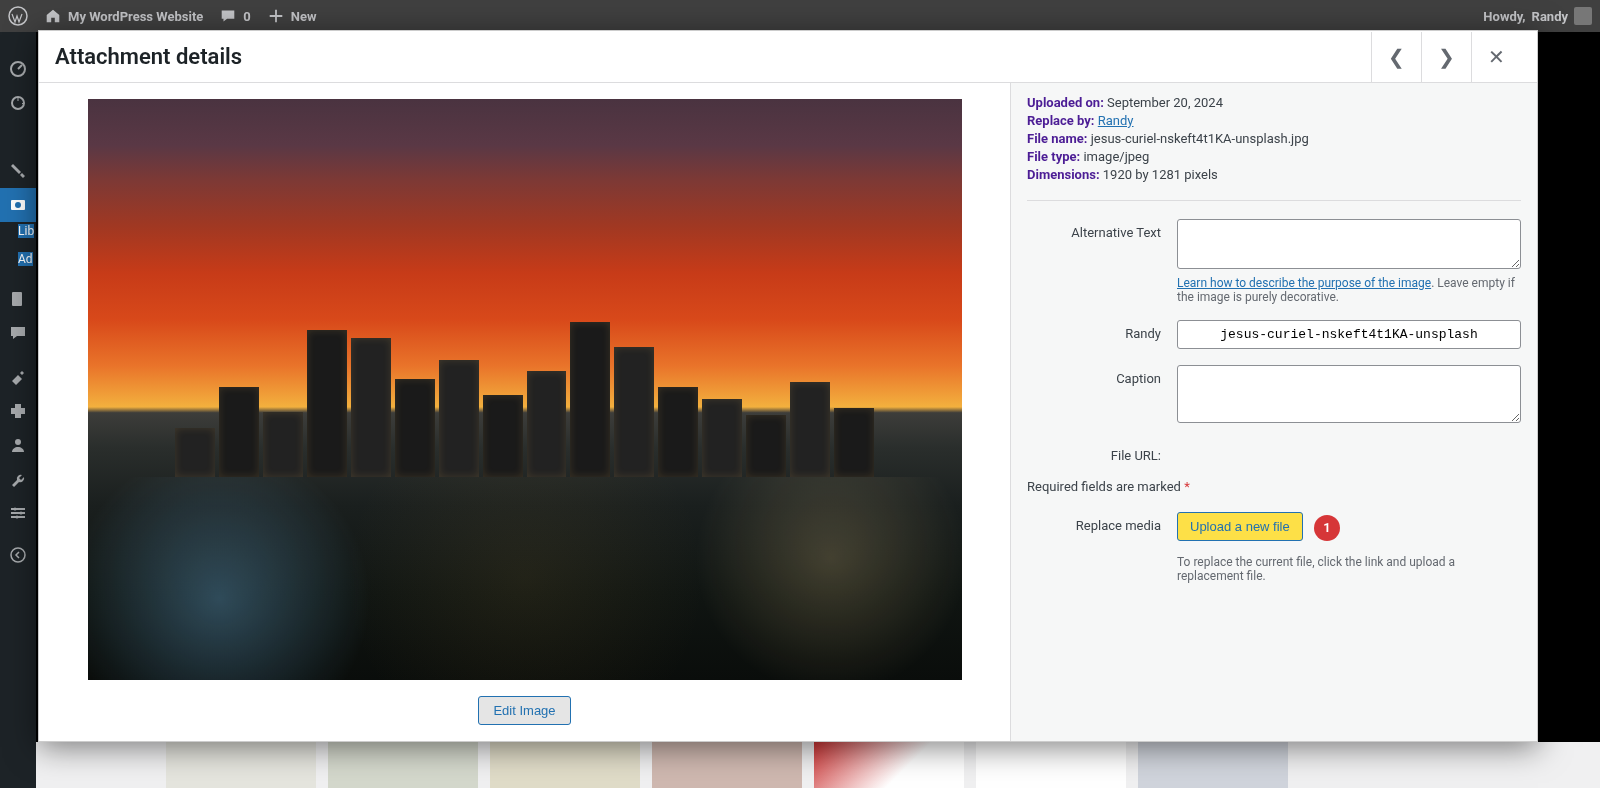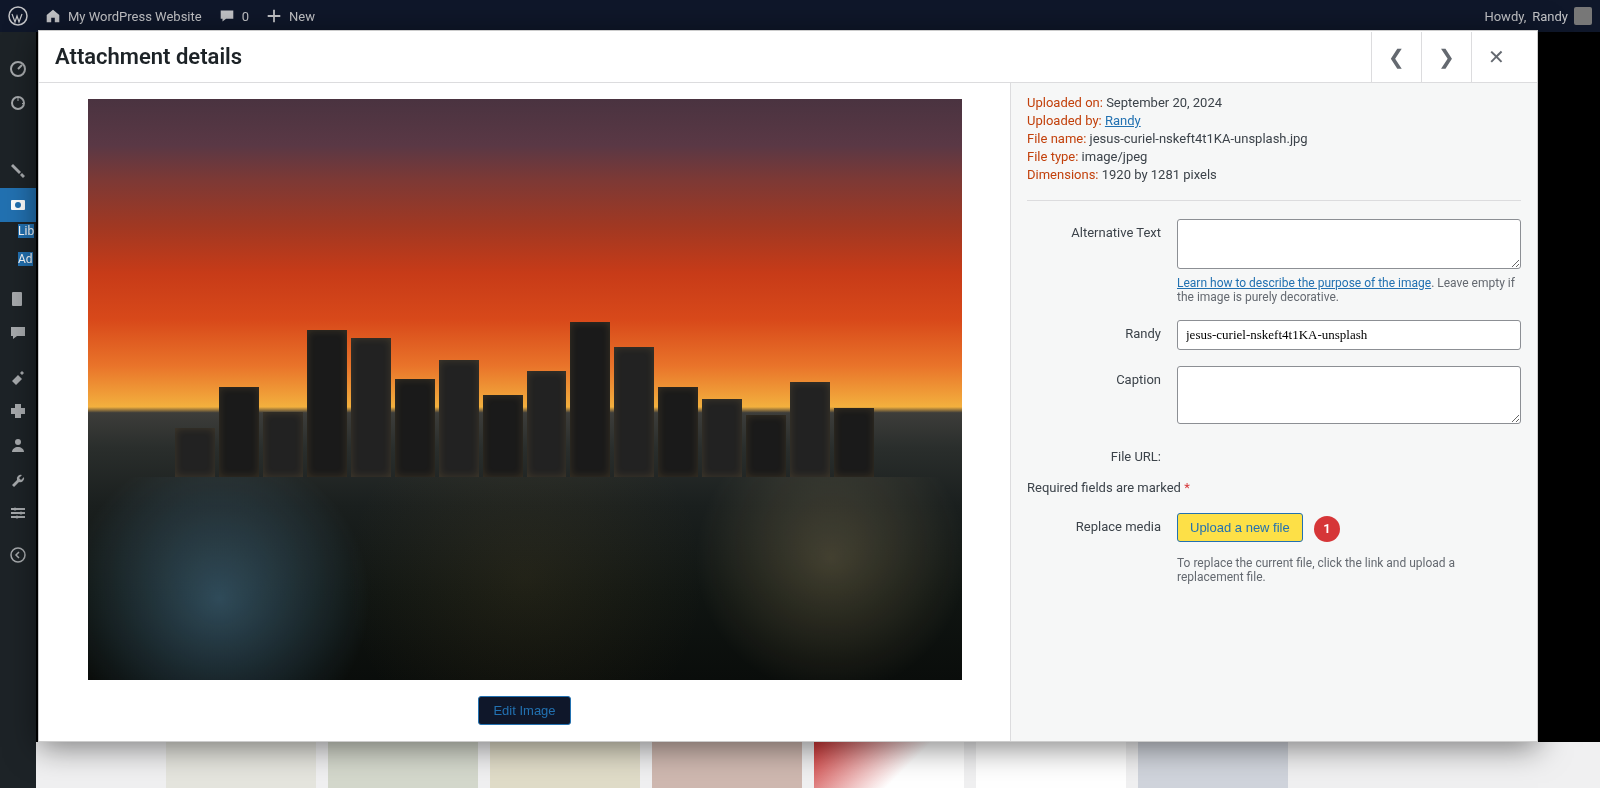--- a/index.html
+++ b/index.html
@@ -7,27 +7,28 @@
       font-family: -apple-system, BlinkMacSystemFont, "Segoe UI", Roboto, sans-serif;
       background: #000;
       width: 1600px;
       height: 788px;
       overflow: hidden;
       position: relative;
     }
 
     
     .admin-bar {
-      background: #0f172a;
+      background: #404040;
       height: 32px;
       display: flex;
       align-items: center;
       color: #c3c4c7;
       font-size: 13px;
       padding: 0 8px;
+      font-weight: bold;
     }
     .admin-bar-left { display: flex; align-items: center; gap: 16px; }
     .admin-bar-right { margin-left: auto; display: flex; align-items: flex-start; gap: 8px; }
     .ab-item { display: flex; align-items: center; gap: 6px; cursor: pointer; }
     .ab-icon { width: 18px; height: 18px; display: flex; align-items: center; justify-content: center; }
     .avatar { width: 18px; height: 18px; background: #777; border-radius: 2px; }
 
     
     .sidebar {
       position: absolute;
@@ -118,39 +119,39 @@
     .lights {
       position: absolute; left:0; right:0; bottom:0; height:35%;
       background: radial-gradient(circle at 15% 60%, rgba(120,200,255,0.3), transparent 20%),
                   radial-gradient(circle at 85% 40%, rgba(255,220,150,0.2), transparent 18%),
                   radial-gradient(circle at 50% 50%, rgba(180,140,60,0.1), transparent 40%);
     }
     .edit-img-btn {
       margin-top: 16px;
       padding: 6px 14px;
       border: 1px solid #2271b1;
-      background: #0f172a;
+      background: #e5e5e5;
       color: #2271b1;
       border-radius: 3px;
       cursor: pointer;
       font-size: 13px;
     }
 
     .media-sidebar {
       width: 527px;
       border-left: 1px solid #dcdcde;
       background: #f6f7f7;
       overflow-y: scroll;
       padding: 12px 16px 12px 16px;
       font-size: 13px;
       color: #3c434a;
       position: relative;
     }
     .details-row { margin-bottom: 3px; }
-    .details-row strong { font-weight: 400; color: #c2410c; }
+    .details-row strong { font-weight: 700; color: #4c1d95; }
     .details-row a { color: #2271b1; text-decoration: underline; }
     hr.sep { border: 0; border-top: 1px solid #dcdcde; margin: 18px 0; }
 
     .setting {
       display: flex;
       align-items: flex-start;
       margin-bottom: 16px;
     }
     .setting-label {
       width: 150px;
@@ -161,21 +162,22 @@
       color: #3c434a;
     }
     .setting-field { flex: 1; }
     .setting-field textarea, .setting-field input[type=text] {
       width: 100%;
       border: 1px solid #8c8f94;
       border-radius: 3px;
       padding: 6px 8px;
       font-size: 13px;
       background: #fff;
-      font-family: Liberation Serif, serif;
+      font-family: Liberation Mono, monospace;
+      text-align: center;
     }
     .setting-field textarea { height: 50px; resize: vertical; }
     .setting-field .textarea-tall { height: 58px; }
     .help-txt { font-size: 12px; color: #646970; margin-top: 4px; }
     .help-txt a { color: #2271b1; text-decoration: underline; }
     .copy-btn {
       margin-top: 6px;
       padding: 4px 10px;
       border: 1px solid #2271b1;
       background: #fff;
@@ -407,21 +409,21 @@
           <div class="bld" style="height:58%"></div>
             <div class="bld" style="height:42%"></div>
         </div>
         <div class="lights"></div>
       </div>
       <button class="edit-img-btn">Edit Image</button>
     </div>
 
     <div class="media-sidebar">
       <div class="details-row"><strong>Uploaded on:</strong> <span>September 20, 2024</span></div>
-      <div class="details-row"><strong>Uploaded by:</strong> <a href="#">Randy</a></div>
+      <div class="details-row"><strong>Replace by:</strong> <a href="#">Randy</a></div>
       <div class="details-row"><strong>File name:</strong> <span>jesus-curiel-nskeft4t1KA-unsplash.jpg</span></div>
       <div class="details-row"><strong>File type:</strong> <span>image/jpeg</span></div>
       <div class="details-row"><strong>Dimensions:</strong> <span>1920 by 1281 pixels</span></div>
 
       <hr class="sep">
 
       <div class="setting">
         <div class="setting-label">Alternative Text</div>
         <div class="setting-field">
           <textarea style=""></textarea>

